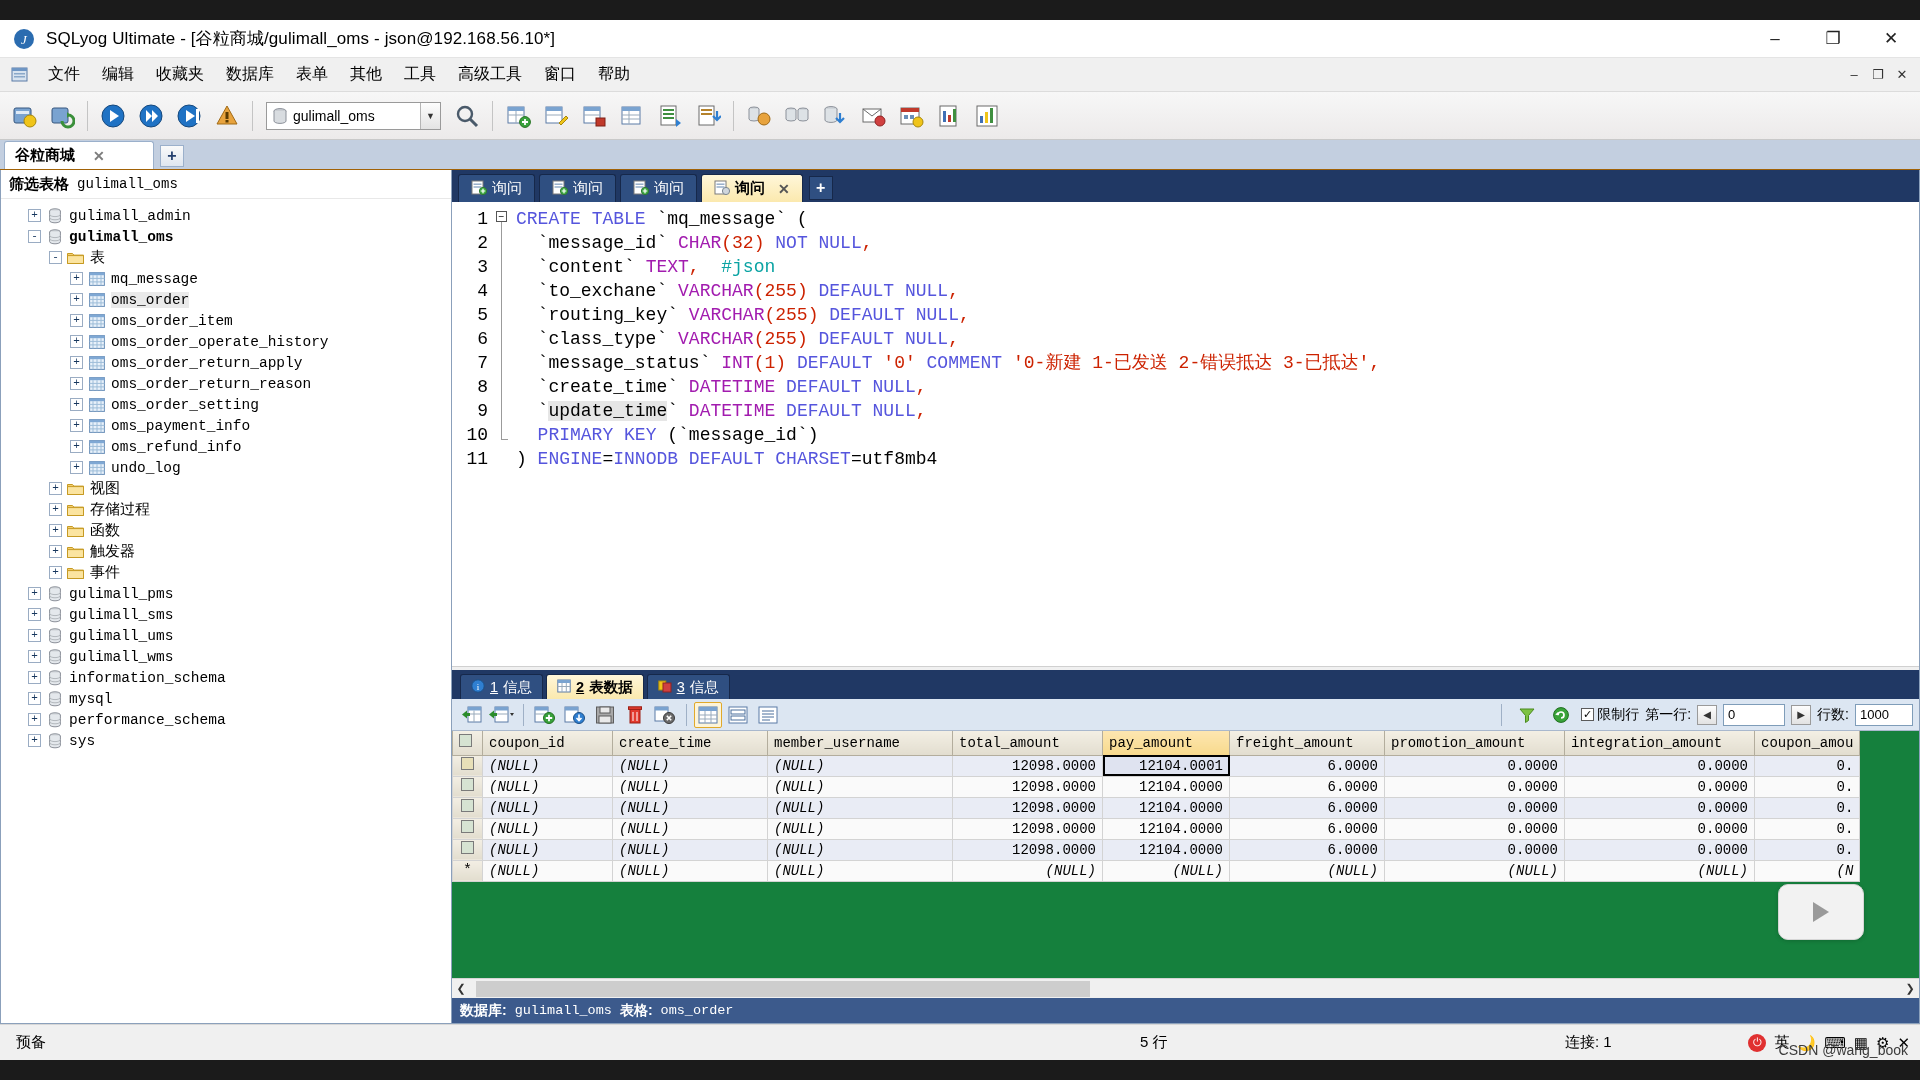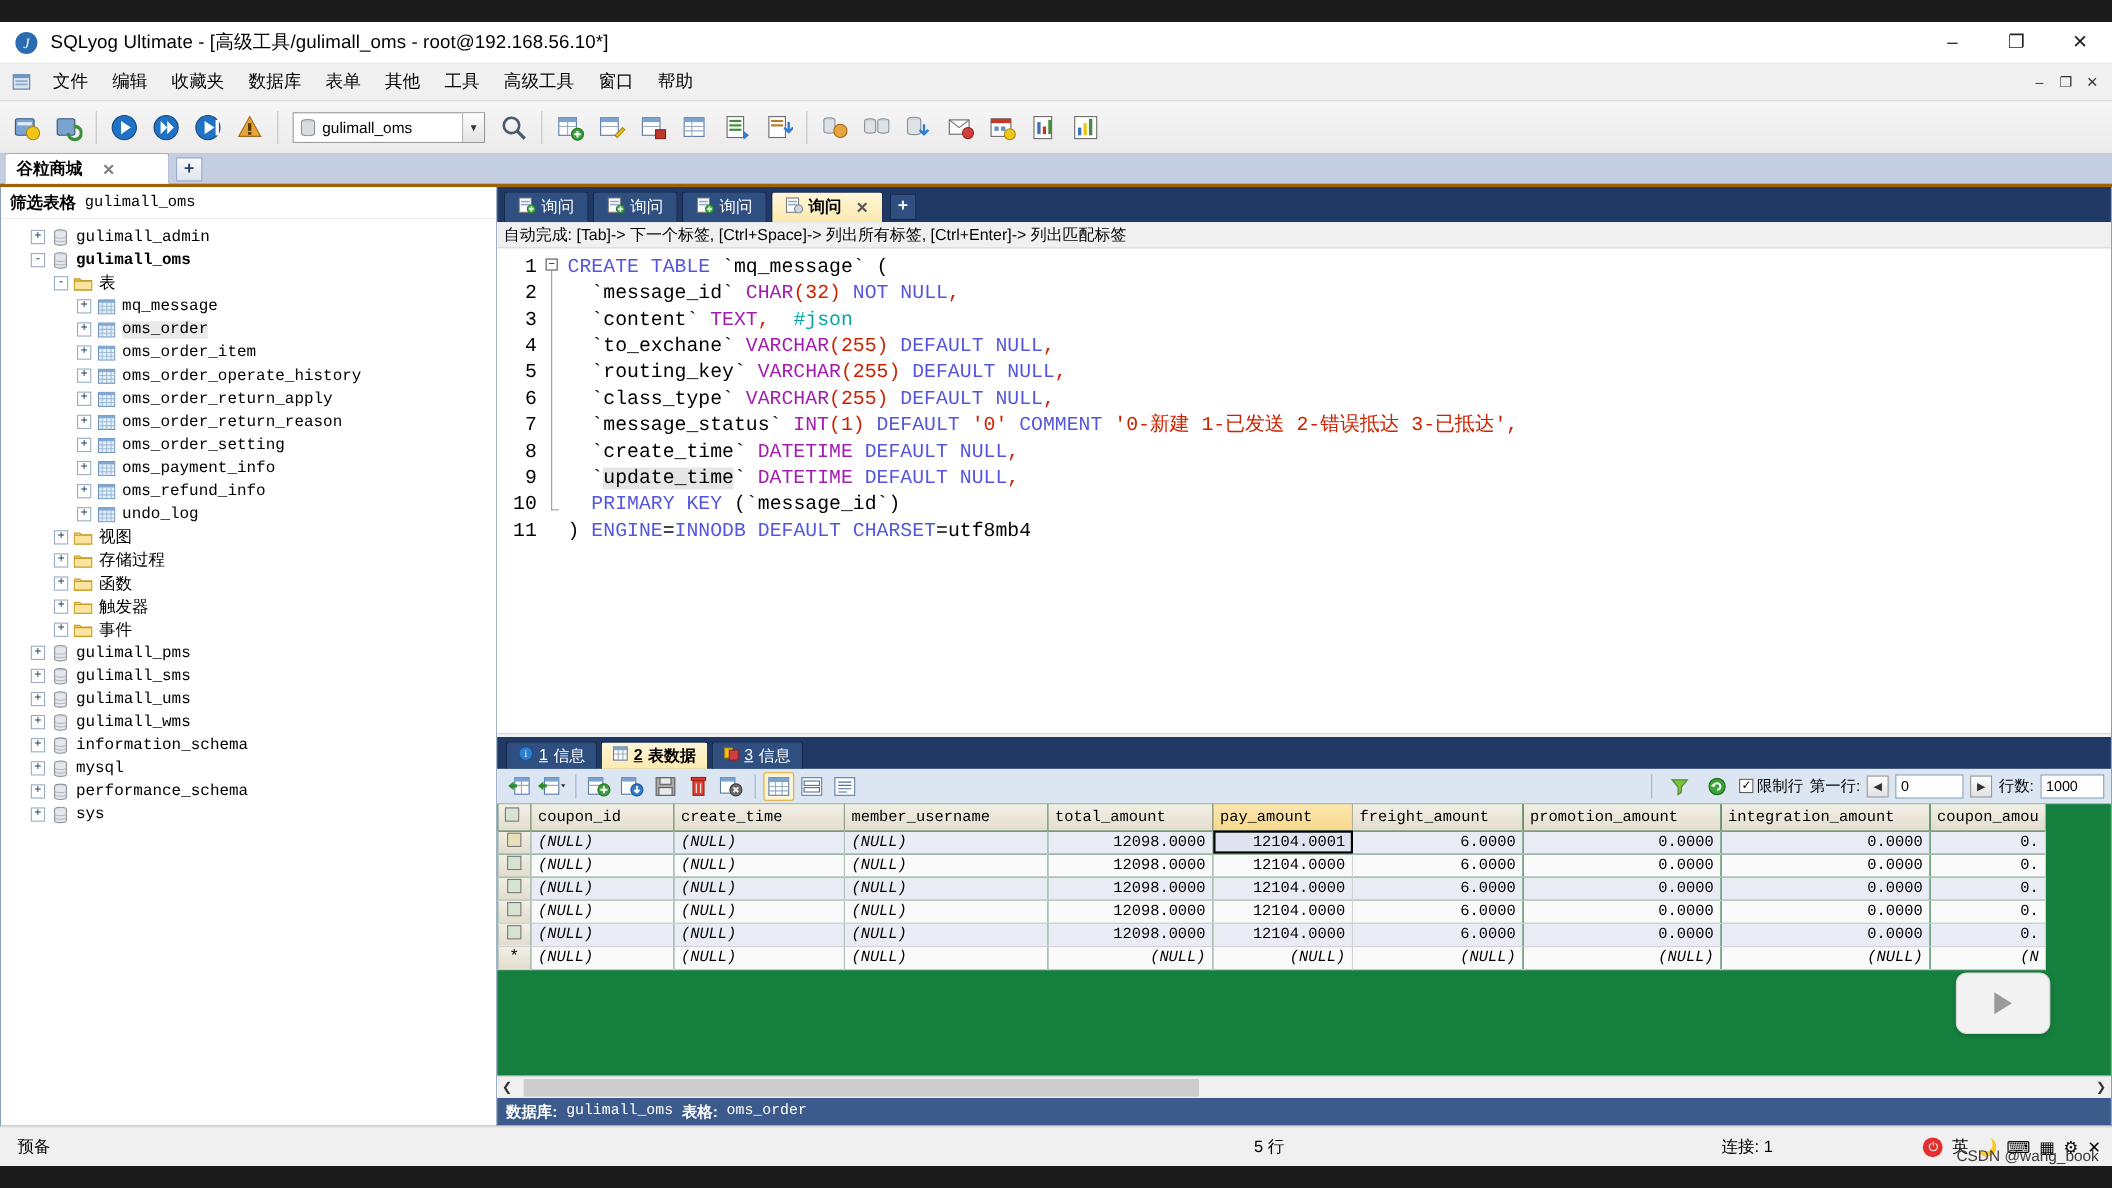--- a/index.html
+++ b/index.html
@@ -92,21 +92,21 @@
     display:flex; align-items:center; justify-content:center;
     font-size:9px; color:#333;
   }
 
   
   .conntabs {
     height: 30px; flex: 0 0 30px;
     background: #c3cfe0;
     display:flex; align-items:flex-end;
     padding-left: 4px;
-    border-bottom: 3px solid #a16207;
+    border-bottom: 1px solid #a16207;
   }
   .conntab {
     height: 28px; min-width: 150px;
     background: #ffffff;
     border: 1px solid #9bb0cb; border-bottom: none;
     border-radius: 3px 3px 0 0;
     display:flex; align-items:center;
     padding: 0 6px 0 10px;
     font-size: 15px; font-weight: bold; color:#000;
   }
@@ -363,21 +363,21 @@
 
 <div class="app">
 
   <div class="titlebar">
     <div class="tb-icon">
       <svg width="22" height="22" viewBox="0 0 22 22">
         <circle cx="11" cy="11" r="10" fill="#2b6cb0"></circle>
         <text x="11" y="16" font-size="13" fill="#fff" text-anchor="middle" font-family="Liberation Serif, serif" font-style="italic">J</text>
       </svg>
     </div>
-    <div class="tb-text">SQLyog Ultimate - [高级工具/gulimall_oms - root@192.168.56.10*]</div>
+    <div class="tb-text">SQLyog Ultimate - [谷粒商城/gulimall_oms - json@192.168.56.10*]</div>
     <div class="winbtns">
       <div class="winbtn">–</div>
       <div class="winbtn">❐</div>
       <div class="winbtn close">✕</div>
     </div>
   </div>
 
   <div class="menubar">
     <div class="mb-icon">
       <svg width="18" height="16" viewBox="0 0 18 16">
@@ -969,21 +969,20 @@
                 <rect x="2.5" y="6.3" width="8" height="1.4" fill="#8fa8c6"></rect>
                 <circle cx="12" cy="11" r="3.6" fill="#cfd6dd" stroke="#7b8691"></circle>
               </svg>
           </span>
           <span>询问</span>
           <span class="x">✕</span>
         </div>
         <div class="qtab-add">+</div>
       </div>
 
-      <div class="autocomplete-bar">自动完成: [Tab]-&gt; 下一个标签, [Ctrl+Space]-&gt; 列出所有标签, [Ctrl+Enter]-&gt; 列出匹配标签</div>
 
       <div class="editor">
         <div class="gutter" id="gutter">
             <div>1</div>
             <div>2</div>
             <div>3</div>
             <div>4</div>
             <div>5</div>
             <div>6</div>
             <div>7</div>

